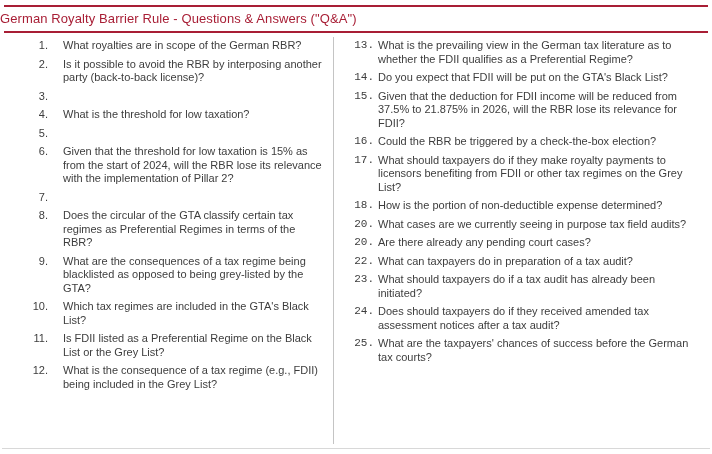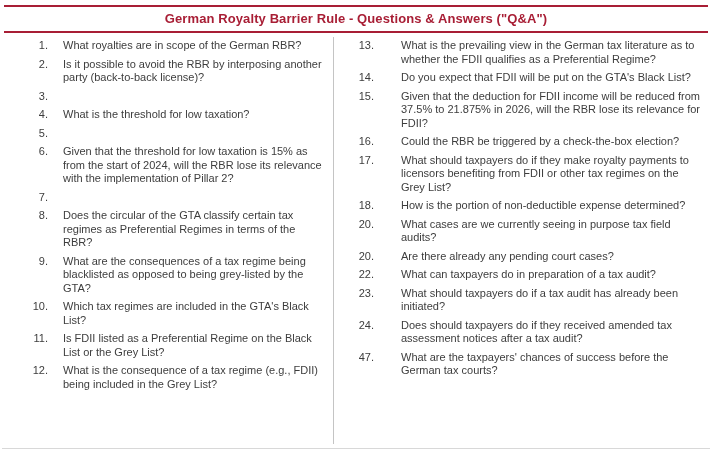--- a/index.html
+++ b/index.html
@@ -26,23 +26,22 @@
     left: 4px;
     right: 4px;
     height: 2px;
     background: #a81e35;
   }
   .page-title {
     position: absolute;
     top: 11px;
     left: 0;
     right: 0;
-    text-align: center;
     font-size: 13px;
-    font-weight: bold;
+    font-weight: normal;
     color: #a81e35;
     letter-spacing: 0.1px;
   }
   .rule-mid {
     position: absolute;
     top: 31px;
     left: 4px;
     right: 4px;
     height: 2px;
     background: #a81e35;
@@ -72,21 +71,22 @@
     font-size: 11px;
     line-height: 13.5px;
   }
   .q-num {
     flex: none;
     width: 20px;
     text-align: right;
     margin-right: 15px;
   }
   .col-right .q-num {
-    margin-right: 27px;
+    margin-right: 4px;
+    font-family: Liberation Mono, monospace;
   }
   .q-text {
     flex: 1;
   }
   .rule-bottom {
     position: absolute;
     bottom: 5px;
     left: 2px;
     right: 2px;
     height: 1px;
@@ -188,20 +188,20 @@
         </div>
         <div class="qa-item">
           <span class="q-num">23.</span>
           <span class="q-text">What should taxpayers do if a tax audit has already been initiated?</span>
         </div>
         <div class="qa-item">
           <span class="q-num">24.</span>
           <span class="q-text">Does should taxpayers do if they received amended tax assessment notices after a tax audit?</span>
         </div>
         <div class="qa-item">
-          <span class="q-num">47.</span>
+          <span class="q-num">25.</span>
           <span class="q-text">What are the taxpayers' chances of success before the German tax courts?</span>
         </div>
       </div>
   </div>
 
   <div class="rule-bottom"></div>
 </div>
 
 </body></html>

